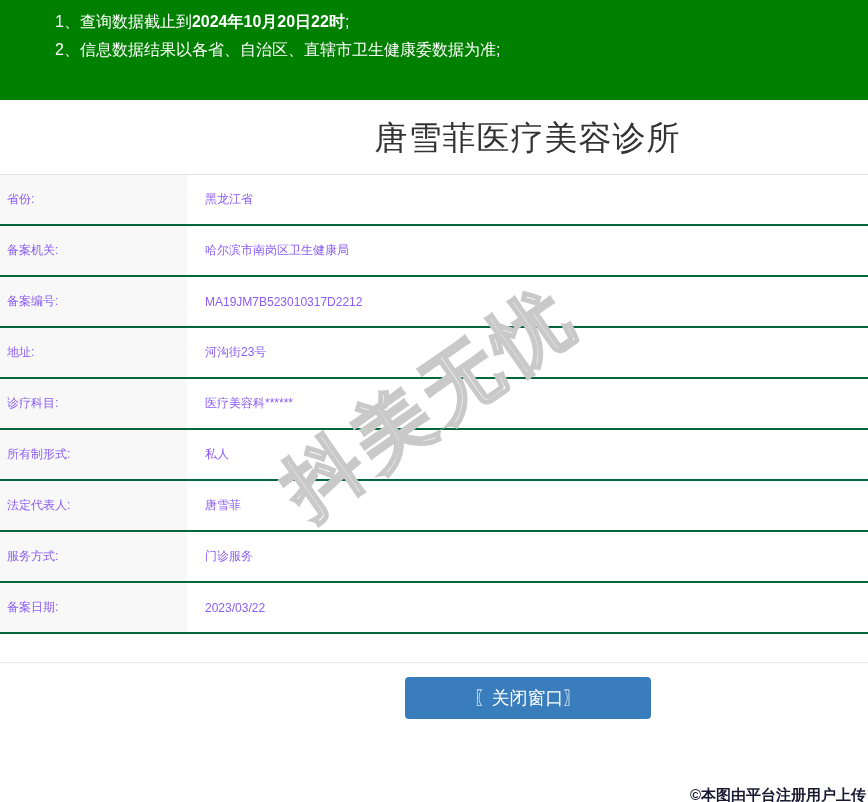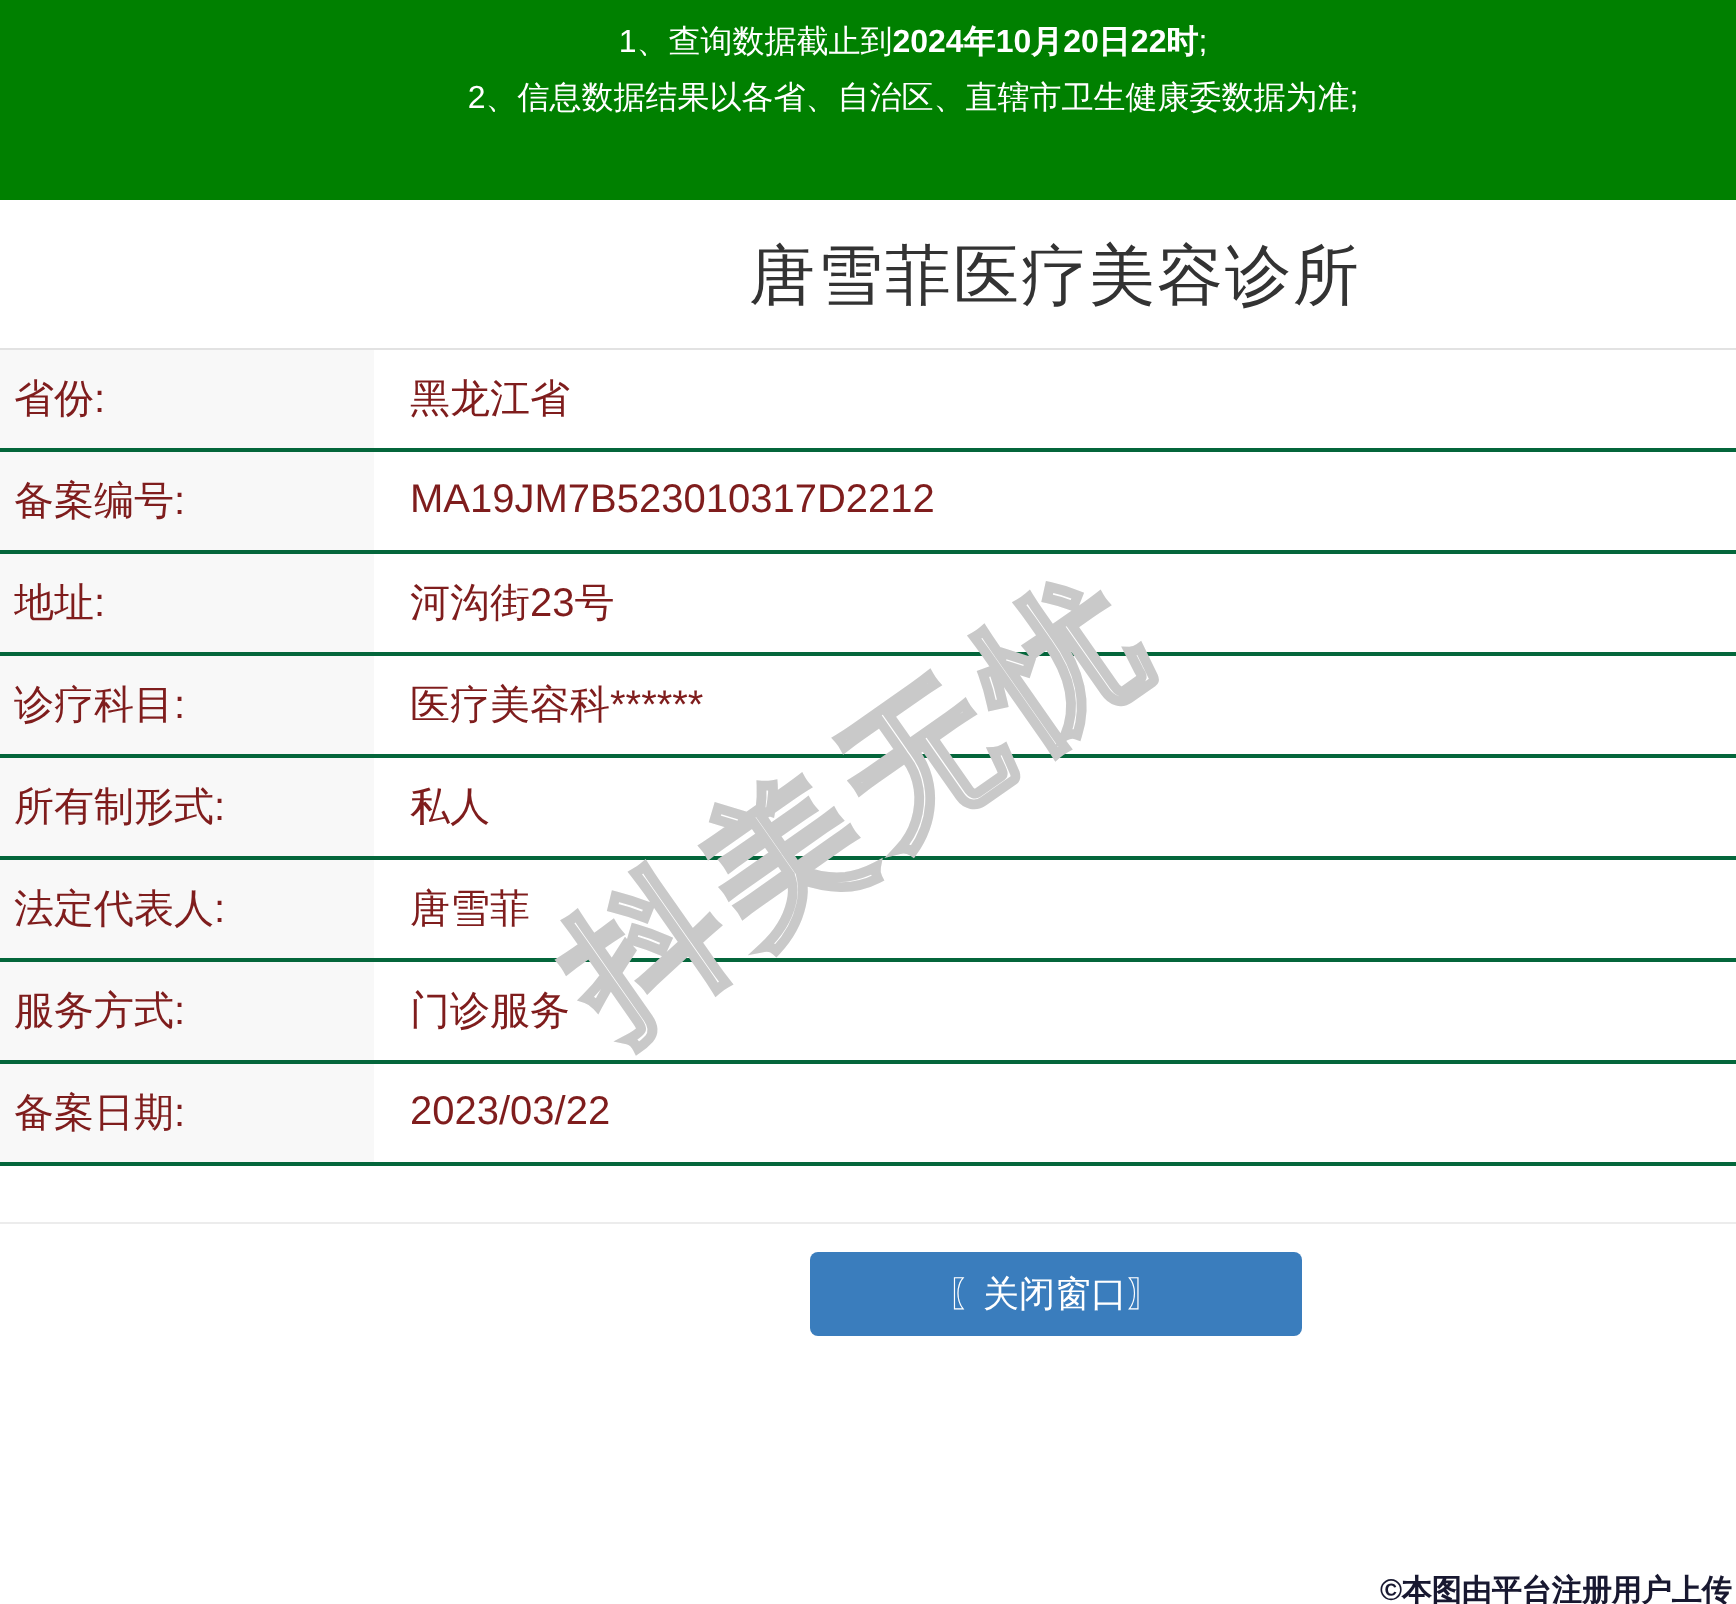--- a/index.html
+++ b/index.html
@@ -5,39 +5,39 @@
   html,body { margin:0; padding:0; }
   body {
     width:868px; height:802px; overflow:hidden; position:relative;
     background:#ffffff;
     font-family:"Liberation Sans","DejaVu Sans",sans-serif;
   }
 
   
   .notice-bar {
     background:#008000; height:100px; box-sizing:border-box;
-    padding:8px 10px 0 55px; color:#ffffff; font-size:16px;text-align:center;
+    padding:8px 10px 0 55px; color:#ffffff; font-size:16px;
   }
   .notice-line { line-height:28px; white-space:nowrap; }
   .notice-line b { font-weight:bold; }
 
   
   .page-title {
     margin-left:187px; height:72px; padding-top:2px;
     display:flex; align-items:center; justify-content:center;
     font-size:33px; color:#333333; letter-spacing:1px;
   }
 
   
   .record-table {
     width:868px; border-collapse:collapse; table-layout:fixed;
     border-top:1px solid #e2e2e2;
   }
   .record-table td {
-    height:47px; font-size:20px; color:#7f1d1d;
+    height:47px; font-size:12px; color:#8b5cf6;
     border-bottom:2px solid #04663b; vertical-align:middle;
   }
   .cell-label {
     width:187px; background:#f8f8f8; padding-left:7px; box-sizing:border-box;
   }
   .cell-value { padding-left:18px; }
 
   
   .watermark {
     position:absolute; left:431px; top:403px; z-index:5;
@@ -72,20 +72,24 @@
 
 <div class="page-title">唐雪菲医疗美容诊所</div>
 
 <table class="record-table">
   <tbody>
       <tr>
     <td class="cell-label">省份:</td>
     <td class="cell-value">黑龙江省</td>
   </tr>
   <tr>
+    <td class="cell-label">备案机关:</td>
+    <td class="cell-value">哈尔滨市南岗区卫生健康局</td>
+  </tr>
+  <tr>
     <td class="cell-label">备案编号:</td>
     <td class="cell-value">MA19JM7B523010317D2212</td>
   </tr>
   <tr>
     <td class="cell-label">地址:</td>
     <td class="cell-value">河沟街23号</td>
   </tr>
   <tr>
     <td class="cell-label">诊疗科目:</td>
     <td class="cell-value">医疗美容科******</td>

